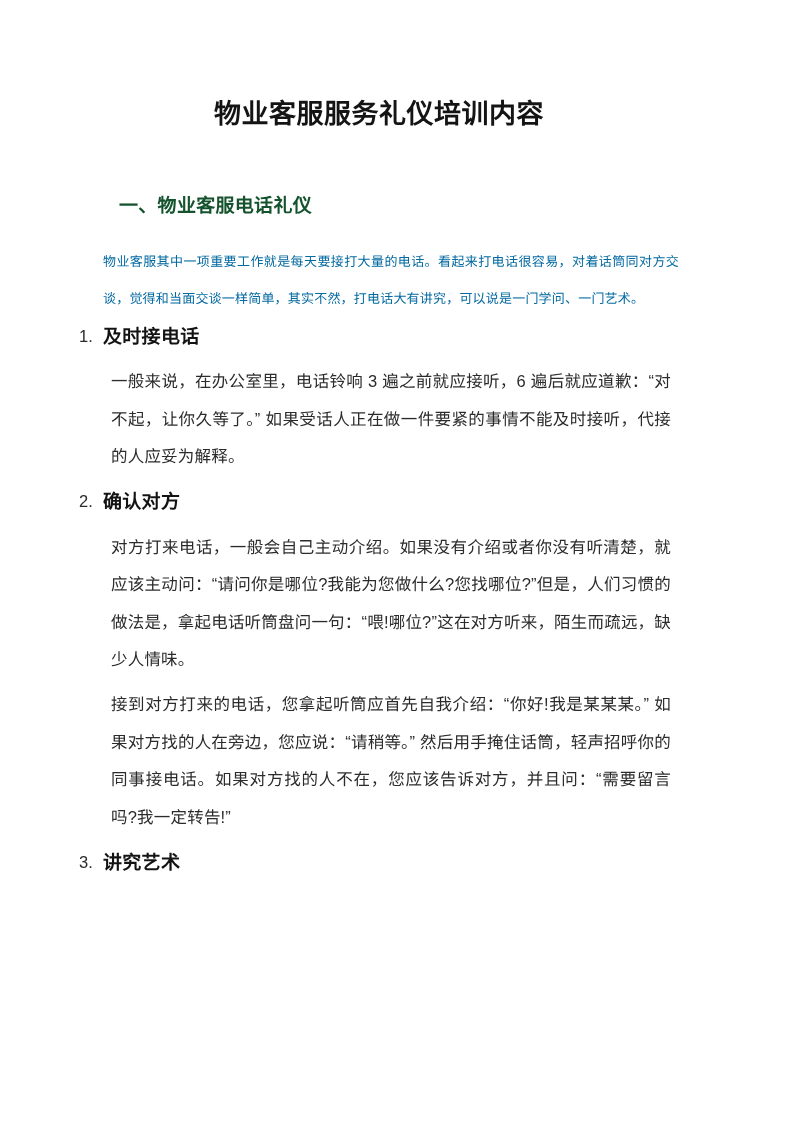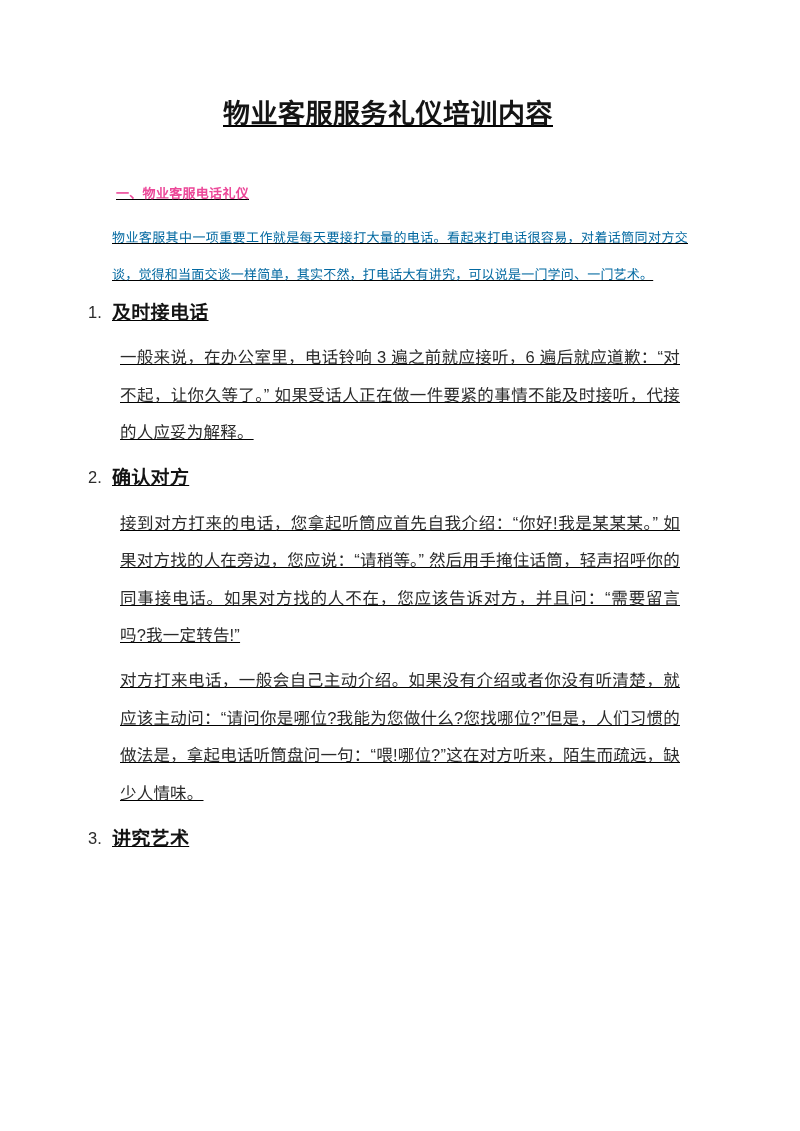--- a/index.html
+++ b/index.html
@@ -19,48 +19,47 @@
   .page {
     position: relative;
     width: 800px;
     height: 1131px;
     background: #ffffff;
     box-sizing: border-box;
   }
 
   .doc-body {
     position: absolute;
-    left: 88px;
+    left: 79px;
     top: 0;
     width: 600px;
-    text-decoration: underline;
   }
 
   
   .doc-title {
     font-family: "DejaVu Serif", "Liberation Serif", serif;
     font-weight: bold;
     font-size: 27px;
     line-height: 34px;
     color: #141414;
     text-align: center;
     letter-spacing: 0.5px;
     margin: 0;
     padding-top: 97px;
     width: 600px;
   }
 
   
   .section-heading {
     font-family: "Liberation Sans", "DejaVu Sans", sans-serif;
     font-weight: bold;
-    font-size: 13px;
+    font-size: 19px;
     line-height: 24px;
-    color: #ec4899;
-    margin: 4px;
+    color: #14532d;
+    margin: 16px;
     padding-top: 47px;
     padding-left: 24px;
     letter-spacing: 0.3px;
   }
 
   
   .para {
     font-family: "Liberation Sans", "DejaVu Sans", sans-serif;
     font-size: 13px;
     line-height: 37.4px;
@@ -133,22 +132,22 @@
 
       <li class="num-item">
         <span class="marker">1.</span>
         <h3 class="item-title">及时接电话</h3>
         <p class="item-para">一般来说，在办公室里，电话铃响 3 遍之前就应接听，6 遍后就应道歉：“对不起，让你久等了。” 如果受话人正在做一件要紧的事情不能及时接听，代接的人应妥为解释。</p>
       </li>
 
       <li class="num-item">
         <span class="marker">2.</span>
         <h3 class="item-title">确认对方</h3>
+        <p class="item-para">对方打来电话，一般会自己主动介绍。如果没有介绍或者你没有听清楚，就应该主动问：“请问你是哪位?我能为您做什么?您找哪位?”但是，人们习惯的做法是，拿起电话听筒盘问一句：“喂!哪位?”这在对方听来，陌生而疏远，缺少人情味。</p>
         <p class="item-para">接到对方打来的电话，您拿起听筒应首先自我介绍：“你好!我是某某某。” 如果对方找的人在旁边，您应说：“请稍等。” 然后用手掩住话筒，轻声招呼你的同事接电话。如果对方找的人不在，您应该告诉对方，并且问：“需要留言吗?我一定转告!”</p>
-        <p class="item-para">对方打来电话，一般会自己主动介绍。如果没有介绍或者你没有听清楚，就应该主动问：“请问你是哪位?我能为您做什么?您找哪位?”但是，人们习惯的做法是，拿起电话听筒盘问一句：“喂!哪位?”这在对方听来，陌生而疏远，缺少人情味。</p>
       </li>
 
       <li class="num-item">
         <span class="marker">3.</span>
         <h3 class="item-title">讲究艺术</h3>
       </li>
 
     </ol>
   </div>
 </div>

